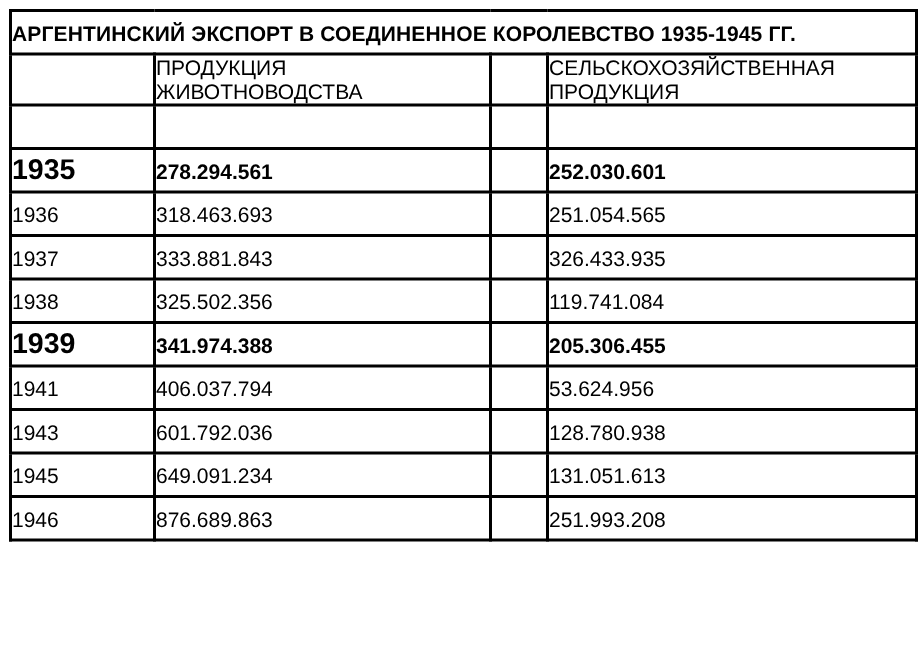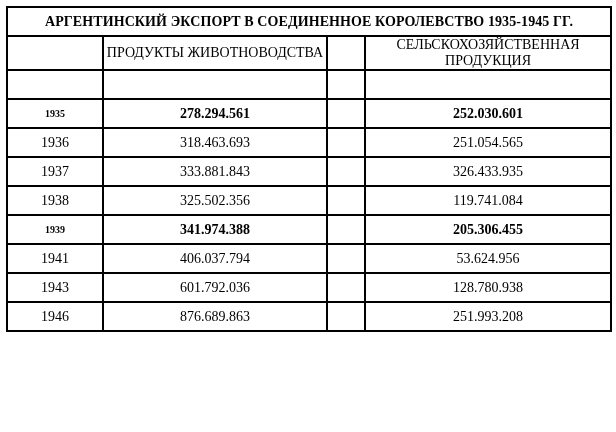--- a/index.html
+++ b/index.html
@@ -23,26 +23,25 @@
   }
   table.export-table {
     border-collapse: collapse;
     table-layout: fixed;
     width: 604px;
     margin: 0 auto;
   }
   table.export-table td {
     border: 2px solid #000000;
     padding: 0;
-    text-align: center;
+    text-align: left;
     vertical-align: middle;
     font-size: 14px;
     height: 29px;
     box-sizing: border-box;
-    font-family: Liberation Serif, serif;
   }
   
   col.c-year { width: 96px; }
   col.c-livestock { width: 224px; }
   col.c-gap { width: 38px; }
   col.c-agri { width: 246px; }
 
   .title-cell {
     font-weight: bold;
     font-size: 14.5px;
@@ -54,21 +53,21 @@
     height: 30px;
   }
   .blank-row td {
     height: 26px;
   }
   .year-cell {
     font-size: 14px;
   }
   .year-cell.bold {
     font-weight: bold;
-    font-size: 10px;
+    font-size: 19px;
   }
   .num-cell {
     font-size: 14.5px;
   }
   .num-cell.bold {
     font-weight: bold;
     margin-top: 12px;
   }
 </style>
 </head>
@@ -81,21 +80,21 @@
       <col class="c-livestock">
       <col class="c-gap">
       <col class="c-agri">
     </colgroup>
     <tbody>
       <tr>
         <td class="title-cell" colspan="4">АРГЕНТИНСКИЙ ЭКСПОРТ В СОЕДИНЕННОЕ КОРОЛЕВСТВО 1935-1945 ГГ.</td>
       </tr>
       <tr>
         <td class="head-cell"></td>
-        <td class="head-cell">ПРОДУКТЫ ЖИВОТНОВОДСТВА</td>
+        <td class="head-cell">ПРОДУКЦИЯ ЖИВОТНОВОДСТВА</td>
         <td class="head-cell"></td>
         <td class="head-cell">СЕЛЬСКОХОЗЯЙСТВЕННАЯ ПРОДУКЦИЯ</td>
       </tr>
       <tr class="blank-row">
         <td></td>
         <td></td>
         <td></td>
         <td></td>
       </tr>
 
@@ -135,20 +134,26 @@
         <td></td>
         <td class="num-cell">53.624.956</td>
       </tr>
       <tr>
         <td class="year-cell">1943</td>
         <td class="num-cell">601.792.036</td>
         <td></td>
         <td class="num-cell">128.780.938</td>
       </tr>
       <tr>
+        <td class="year-cell">1945</td>
+        <td class="num-cell">649.091.234</td>
+        <td></td>
+        <td class="num-cell">131.051.613</td>
+      </tr>
+      <tr>
         <td class="year-cell">1946</td>
         <td class="num-cell">876.689.863</td>
         <td></td>
         <td class="num-cell">251.993.208</td>
       </tr>
     </tbody>
   </table>
 </div>
 
 </body></html>

